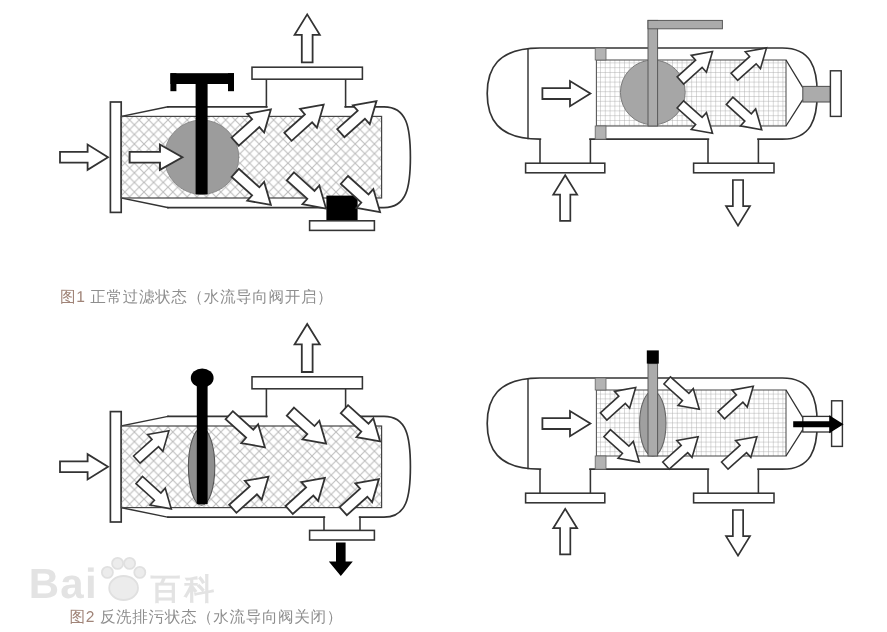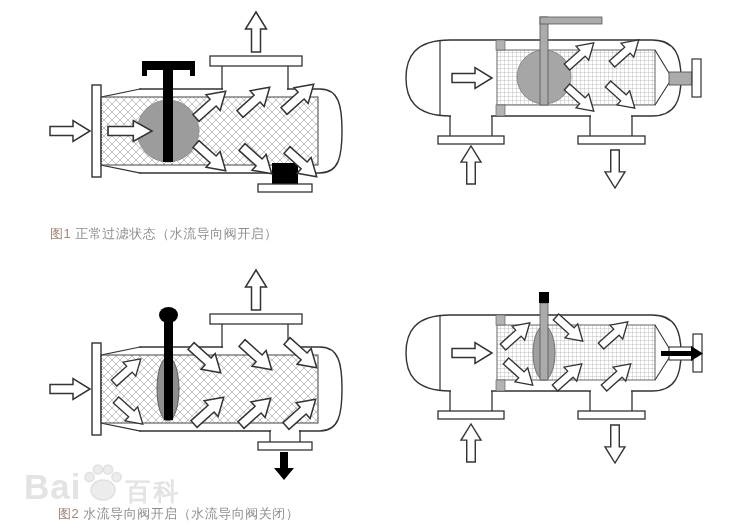--- a/index.html
+++ b/index.html
@@ -164,20 +164,20 @@
   <svg class="wm-paw" width="40" height="42" viewBox="0 0 40 42">
     <ellipse cx="20" cy="29" rx="12" ry="10" fill="#ececec" stroke="#e0e0e0" stroke-width="1.5"></ellipse>
     <circle cx="6.5" cy="16" r="4.6" fill="#ececec" stroke="#e0e0e0" stroke-width="1.5"></circle>
     <circle cx="15" cy="8.5" r="4.6" fill="#ececec" stroke="#e0e0e0" stroke-width="1.5"></circle>
     <circle cx="25" cy="8.5" r="4.6" fill="#ececec" stroke="#e0e0e0" stroke-width="1.5"></circle>
     <circle cx="33.5" cy="16" r="4.6" fill="#ececec" stroke="#e0e0e0" stroke-width="1.5"></circle>
   </svg>
   <span class="wm-cjk">百科</span>
 </div>
 
-<div class="caption" style="left:50px;top:225px;">
+<div class="caption" style="left:50px;top:239px;">
   <span class="cap-label">图1</span><span>正常过滤状态（水流导向阀开启）</span>
 </div>
 <div class="caption" style="left:58px;top:505px;">
-  <span class="cap-label">图2</span><span>水流导向阀开启（水流导向阀关闭）</span>
+  <span class="cap-label">图2</span><span>反洗排污状态（水流导向阀关闭）</span>
 </div>
 
 </div>
 
 </body></html>

